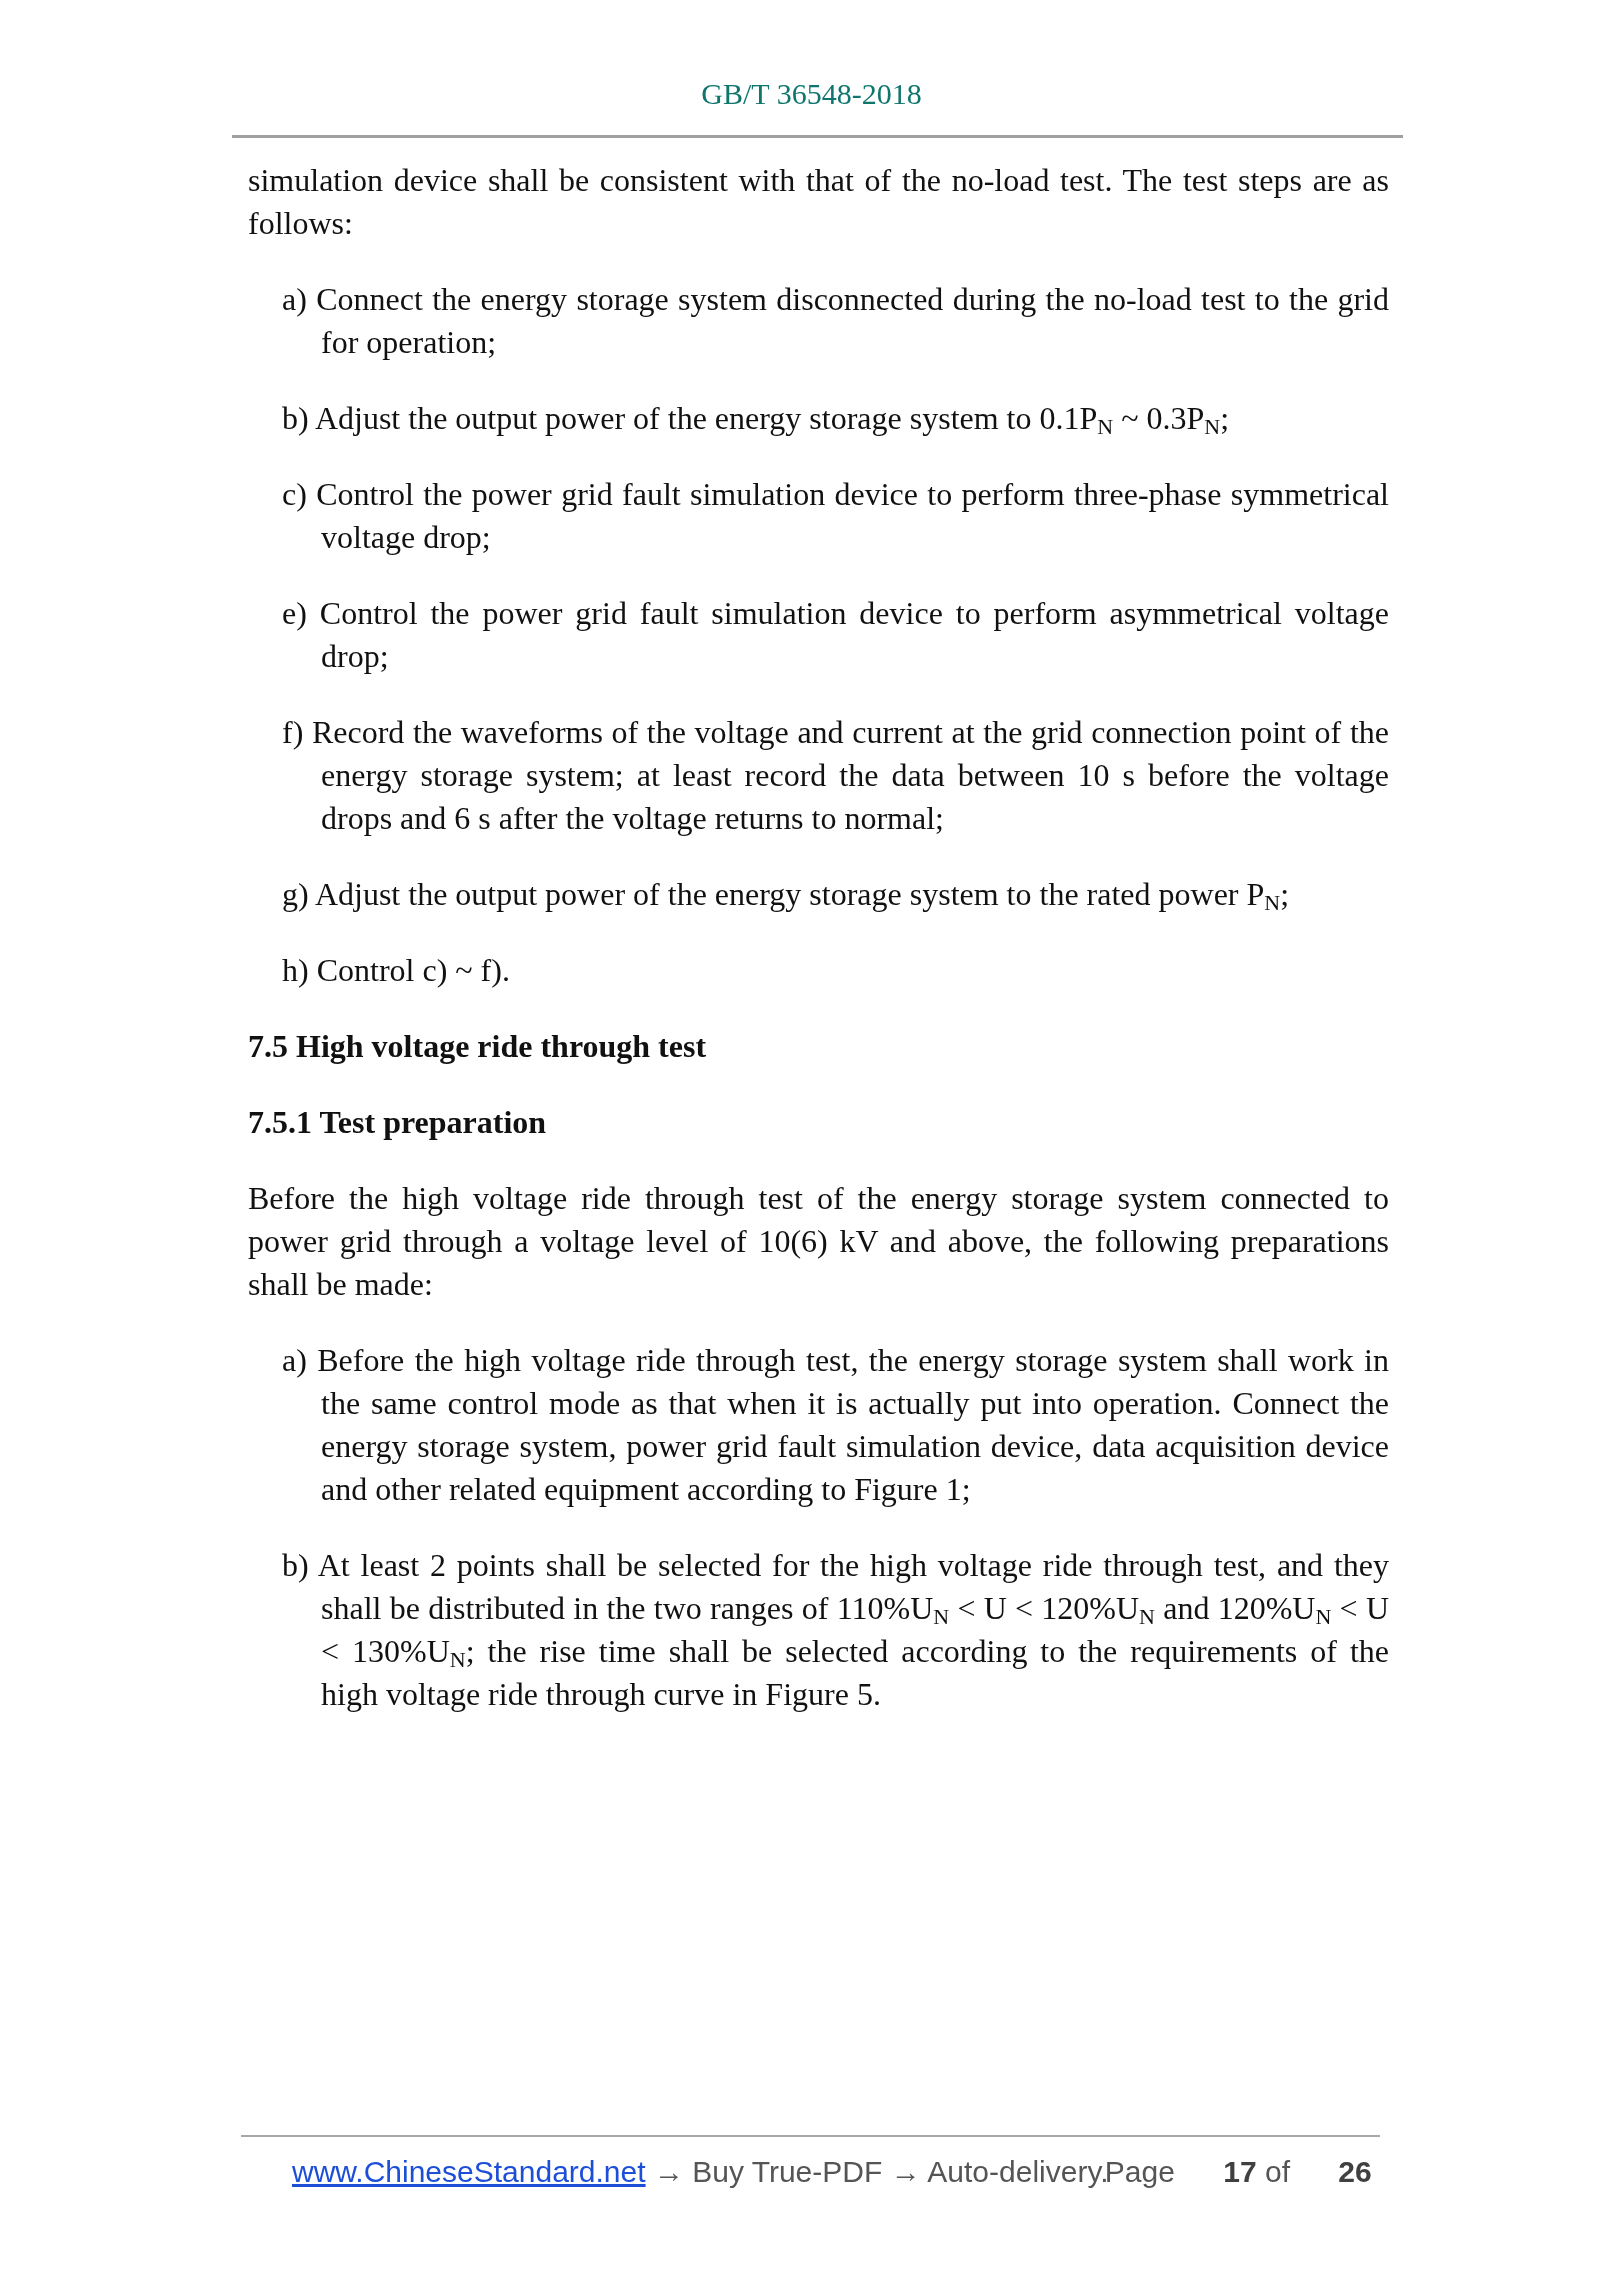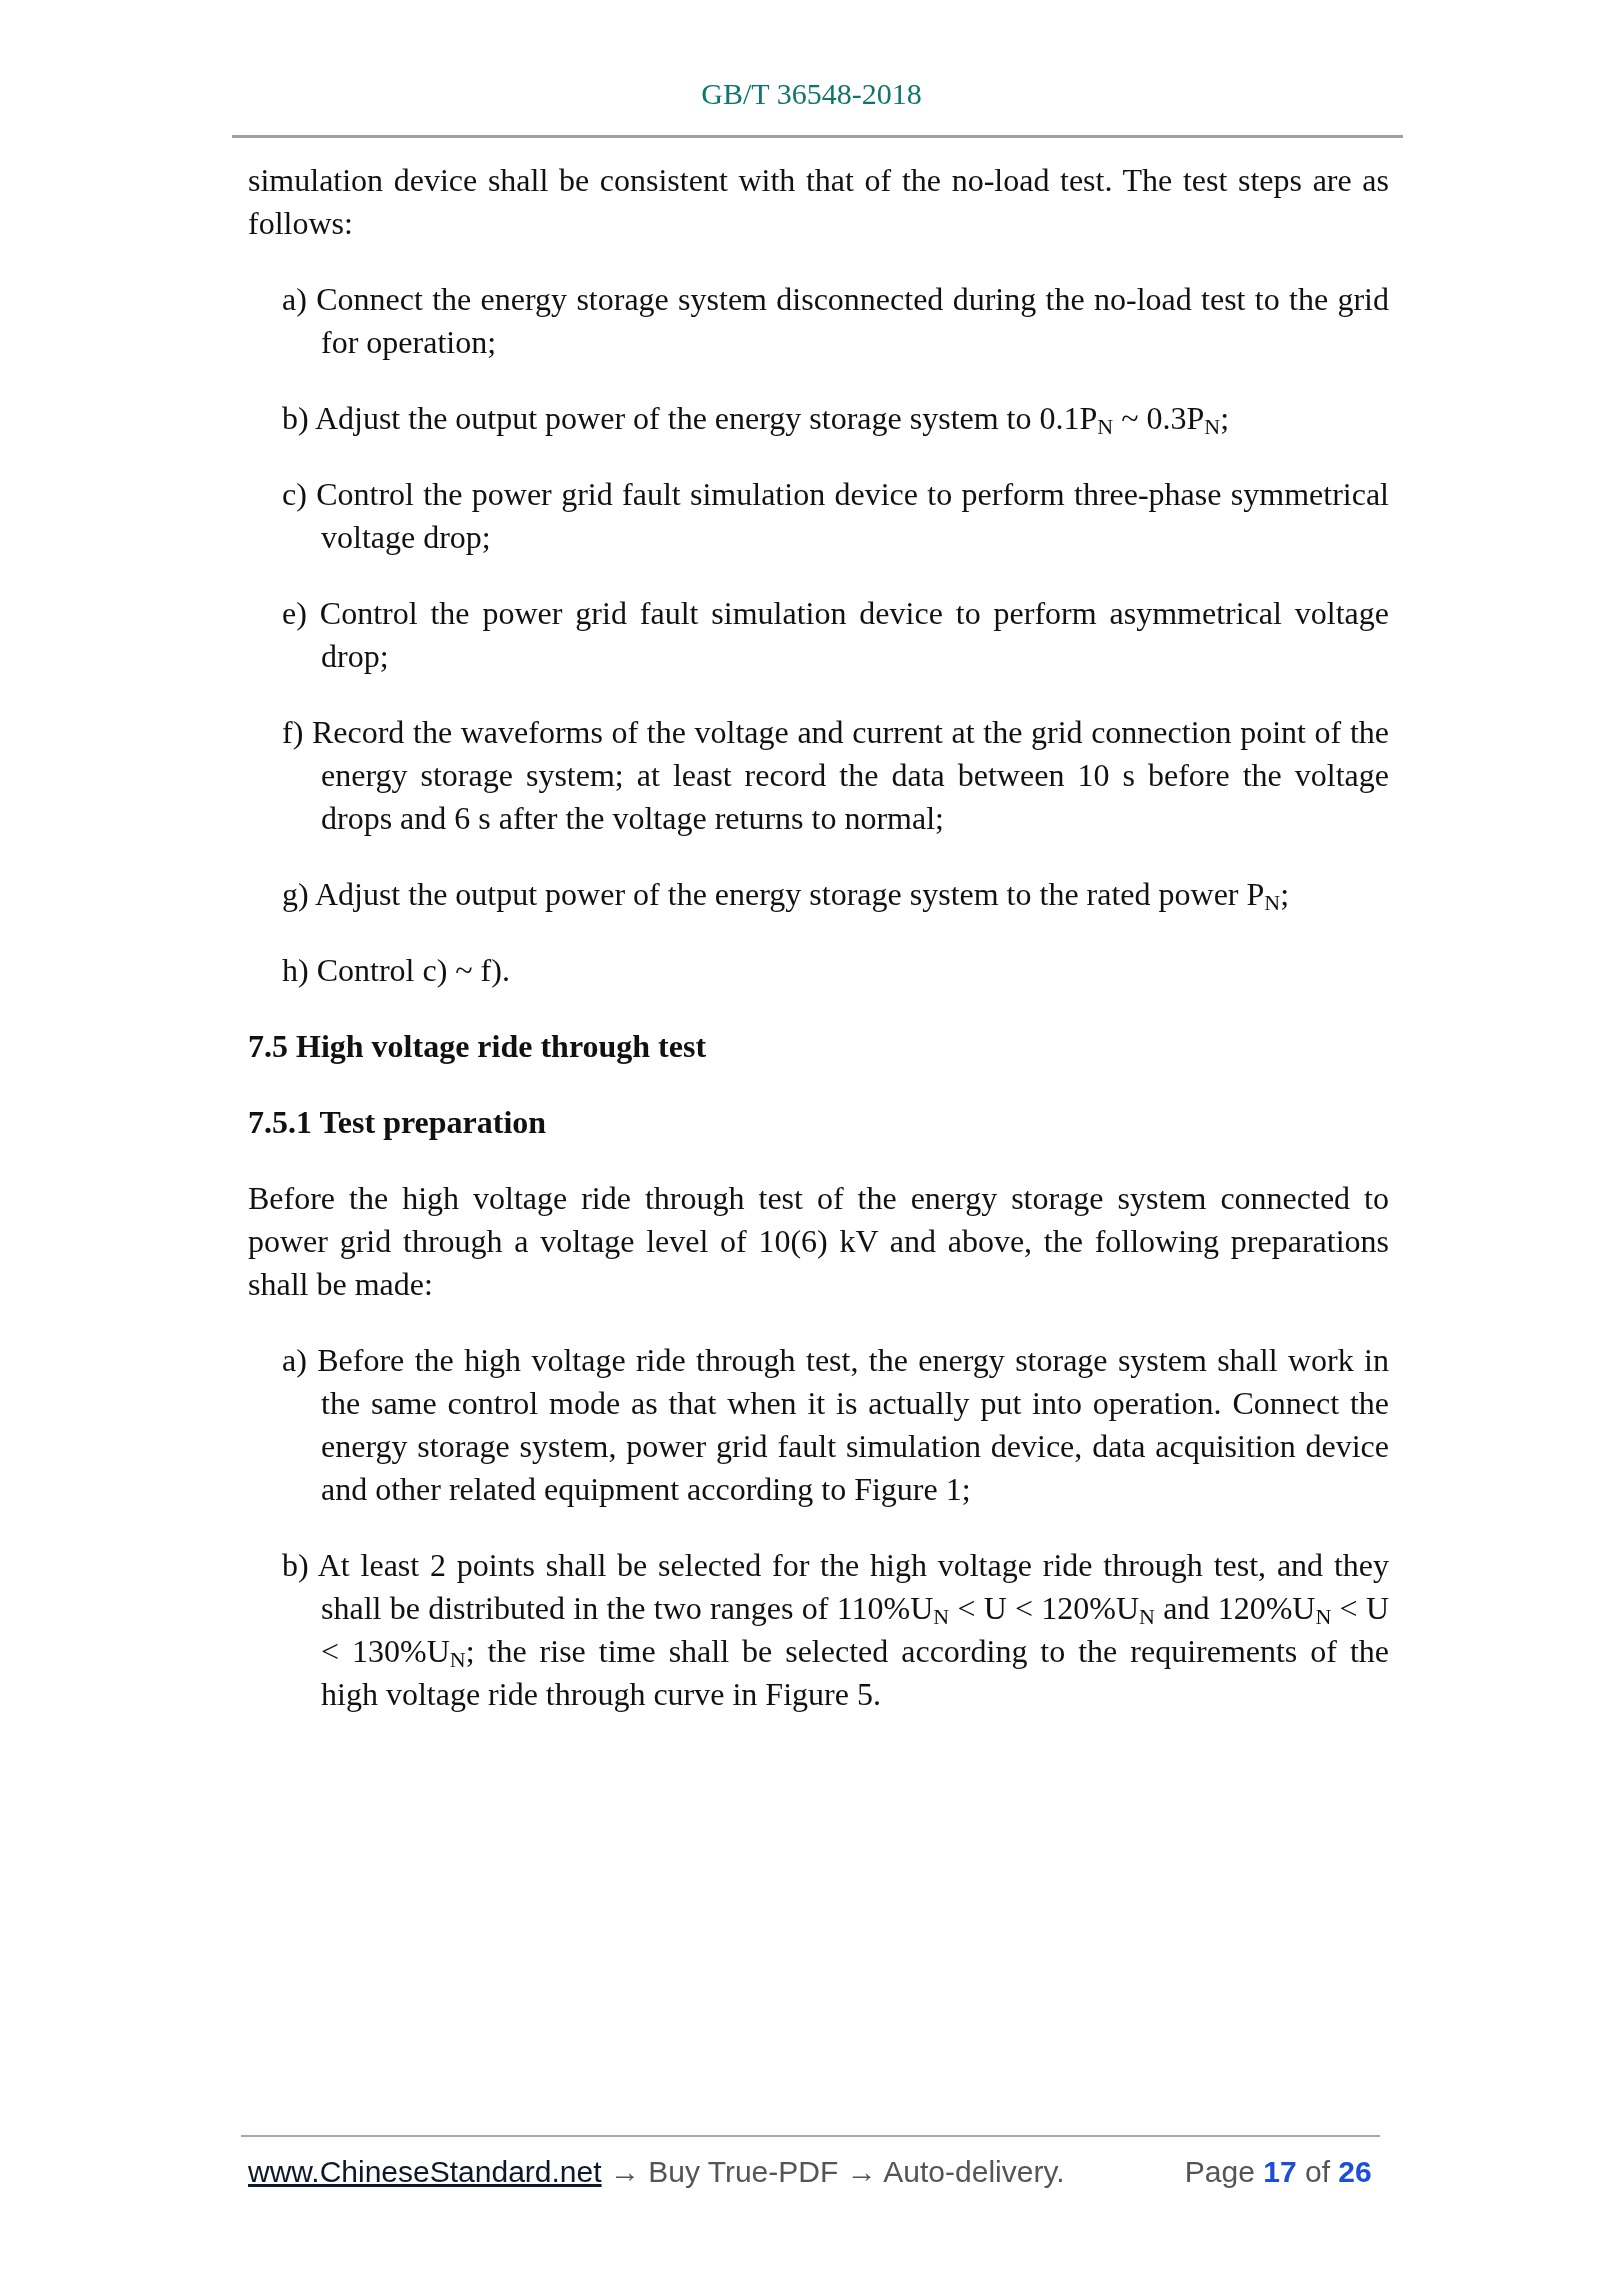--- a/index.html
+++ b/index.html
@@ -11,23 +11,23 @@
   .content { position: absolute; top: 159px; left: 248px; width: 1141px; font-size: 32px; line-height: 43px; }
   .p { margin: 0 0 33px 0; text-align: justify; }
   .item { margin: 16px 0 33px 0; padding-left: 73px; text-indent: -39px; text-align: justify; }
   .item.nj { text-align: left; }
   .h { font-weight: bold; margin: 0 0 33px 0; }
   sub { font-size: 22px; vertical-align: -5px; line-height: 0; }
   .footer-rule { position: absolute; top: 2135px; left: 241px; width: 1139px; height: 1.7px; background: #a8a8a8; }
   .footer { position: absolute; top: 2155px; left: 248px; width: 1132px; height: 42px;
             font-family: "Liberation Sans", "DejaVu Sans", sans-serif; font-size: 30px; color: #555; }
   .footer-left { position: absolute; left: 0; top: 0; white-space: nowrap; }
-  .footer-link { color: #0f172a; text-decoration: underline; }
+  .footer-link { color: #1d4ed8; text-decoration: underline; margin-left: 44px; }
   .footer-right { position: absolute; right: 8.3px; top: 0; white-space: nowrap; }
-  .footer-right b { color: #1d4ed8; }
+  .footer-right b { color: #404040; margin-left: 40px; }
 </style>
 </head>
 <body>
 
 <div class="header-title">GB/T 36548-2018</div>
 <div class="header-rule"></div>
 
 <div class="content">
   <p class="p">simulation device shall be consistent with that of the no-load test. The test steps are as follows:</p>
 

